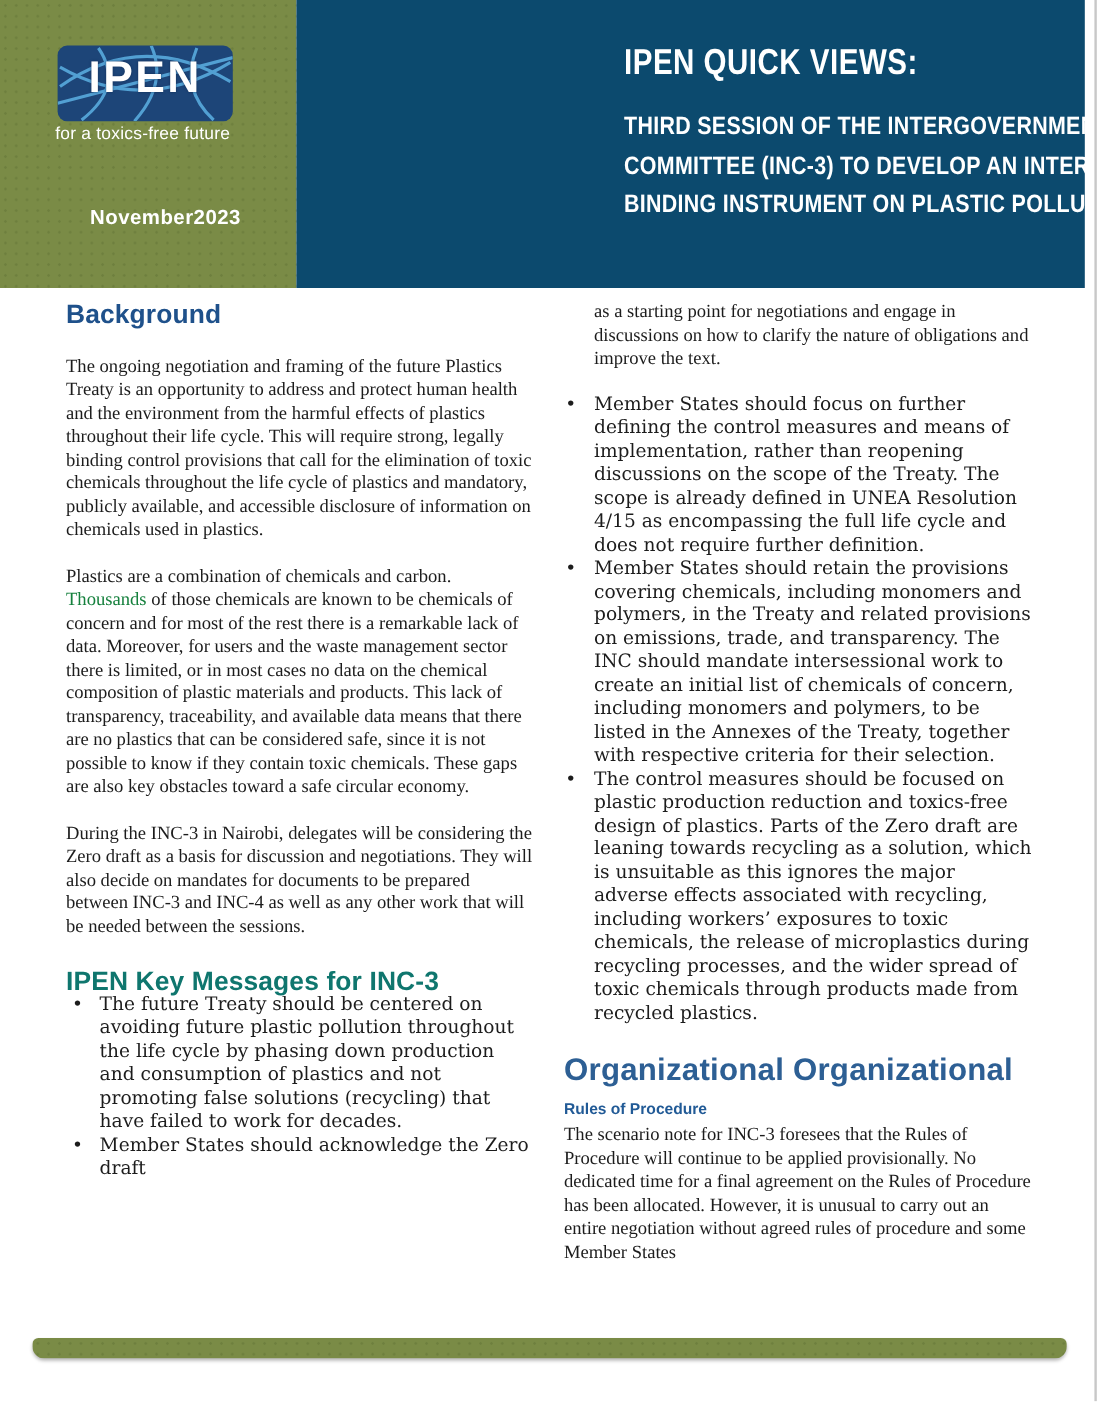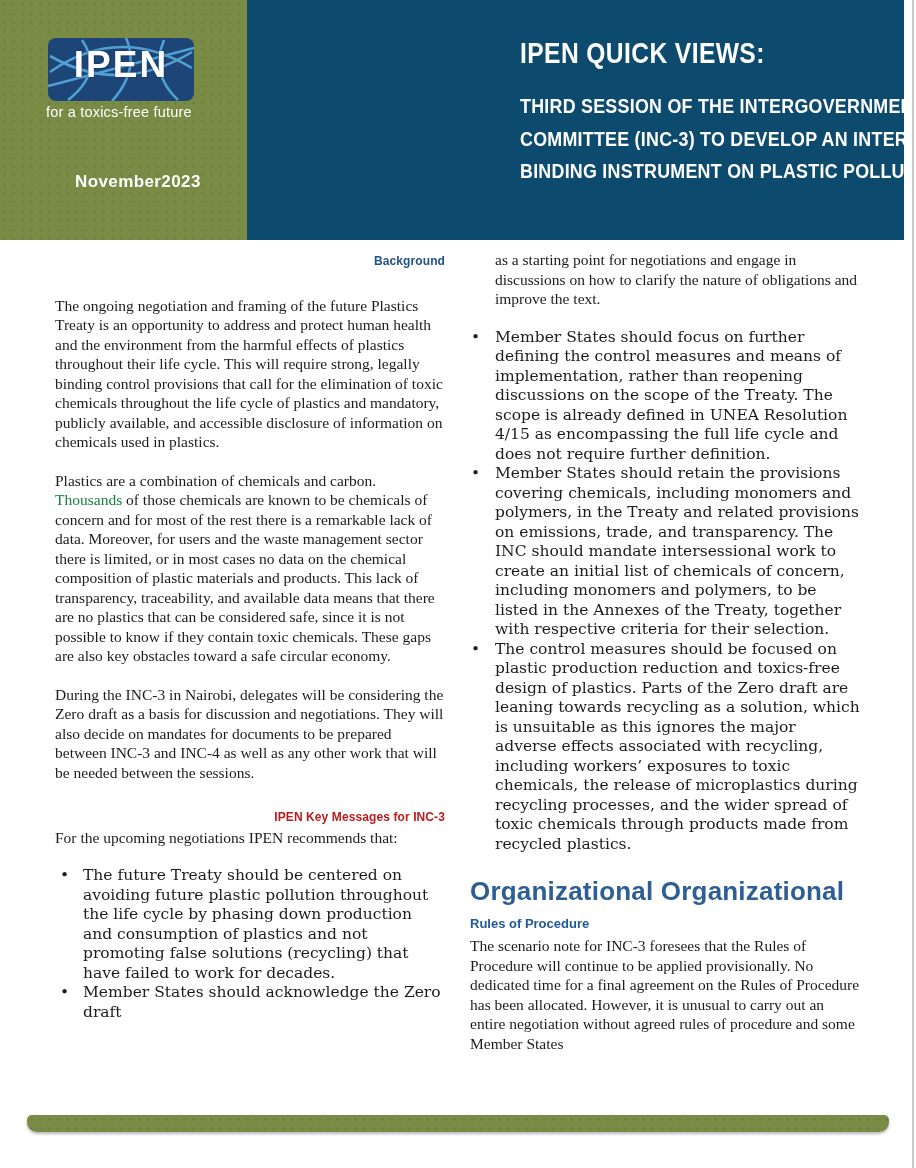--- a/index.html
+++ b/index.html
@@ -56,23 +56,23 @@
   }
   .header-subtitle div { white-space:nowrap; }
 
   
   .col { position:absolute; top:252px; width:390px; font-size:15.5px; line-height:19.5px; }
   .col-left  { left:55px; }
   .col-right { left:470px; top:250px; }
 
   .h-small {
     font-family:"Liberation Sans", sans-serif; font-weight:bold;
-    font-size:12px; color:#1F518B; margin:0 0 24px 0; letter-spacing:0.1px;text-align:right;
+    font-size:22px; color:#1F518B; margin:0 0 24px 0; letter-spacing:0.1px;
   }
-  .h-keymsg { margin:0; color:#b91c1c; }
+  .h-keymsg { margin:0; color:#0f766e; }
   .h-big {
     font-family:"Liberation Sans", sans-serif; font-weight:bold;
     font-size:26px; color:#2D5F94; margin:28px 0 12px 0; letter-spacing:0.2px;
   }
   .h-sub {
     font-family:"Liberation Sans", sans-serif; font-weight:bold;
     font-size:13px; color:#215A96; margin:0 0 3px 0;
   }
   .col p { margin:0 0 19px 0;font-family:Liberation Serif, serif; }
   .col p.tight { margin-bottom:26px; }
@@ -129,21 +129,20 @@
       <div>BINDING INSTRUMENT ON PLASTIC POLLUTION</div>
     </div>
   </div>
 
   <div class="col col-left">
     <h2 class="h-small">Background</h2>
     <p>The ongoing negotiation and framing of the future Plastics Treaty is an opportunity to address and protect human health and the environment from the harmful effects of plastics throughout their life cycle. This will require strong, legally binding control provisions that call for the elimination of toxic chemicals throughout the life cycle of plastics and mandatory, publicly available, and accessible disclosure of information on chemicals used in plastics.</p>
     <p><span>Plastics are a combination of chemicals and carbon. </span><a class="text-link">Thousands</a><span> of those chemicals are known to be chemicals of concern and for most of the rest there is a remarkable lack of data. Moreover, for users and the waste management sector there is limited, or in most cases no data on the chemical composition of plastic materials and products. This lack of transparency, traceability, and available data means that there are no plastics that can be considered safe, since it is not possible to know if they contain toxic chemicals. These gaps are also key obstacles toward a safe circular economy.</span></p>
     <p class="tight">During the INC-3 in Nairobi, delegates will be considering the Zero draft as a basis for discussion and negotiations. They will also decide on mandates for documents to be prepared between INC-3 and INC-4 as well as any other work that will be needed between the sessions.</p>
     <h3 class="h-small h-keymsg">IPEN Key Messages for INC-3</h3>
-    <p class="intro">For the upcoming negotiations IPEN recommends that:</p>
     <ul class="bullets">
       <li>The future Treaty should be centered on avoiding future plastic pollution throughout the life cycle by phasing down production and consumption of plastics and not promoting false solutions (recycling) that have failed to work for decades.</li>
       <li>Member States should acknowledge the Zero draft</li>
     </ul>
   </div>
 
   <div class="col col-right">
     <p class="continuation">as a starting point for negotiations and engage in discussions on how to clarify the nature of obligations and improve the text.</p>
     <ul class="bullets">
       <li>Member States should focus on further defining the control measures and means of implementation, rather than reopening discussions on the scope of the Treaty. The scope is already defined in UNEA Resolution 4/15 as encompassing the full life cycle and does not require further definition.</li>

